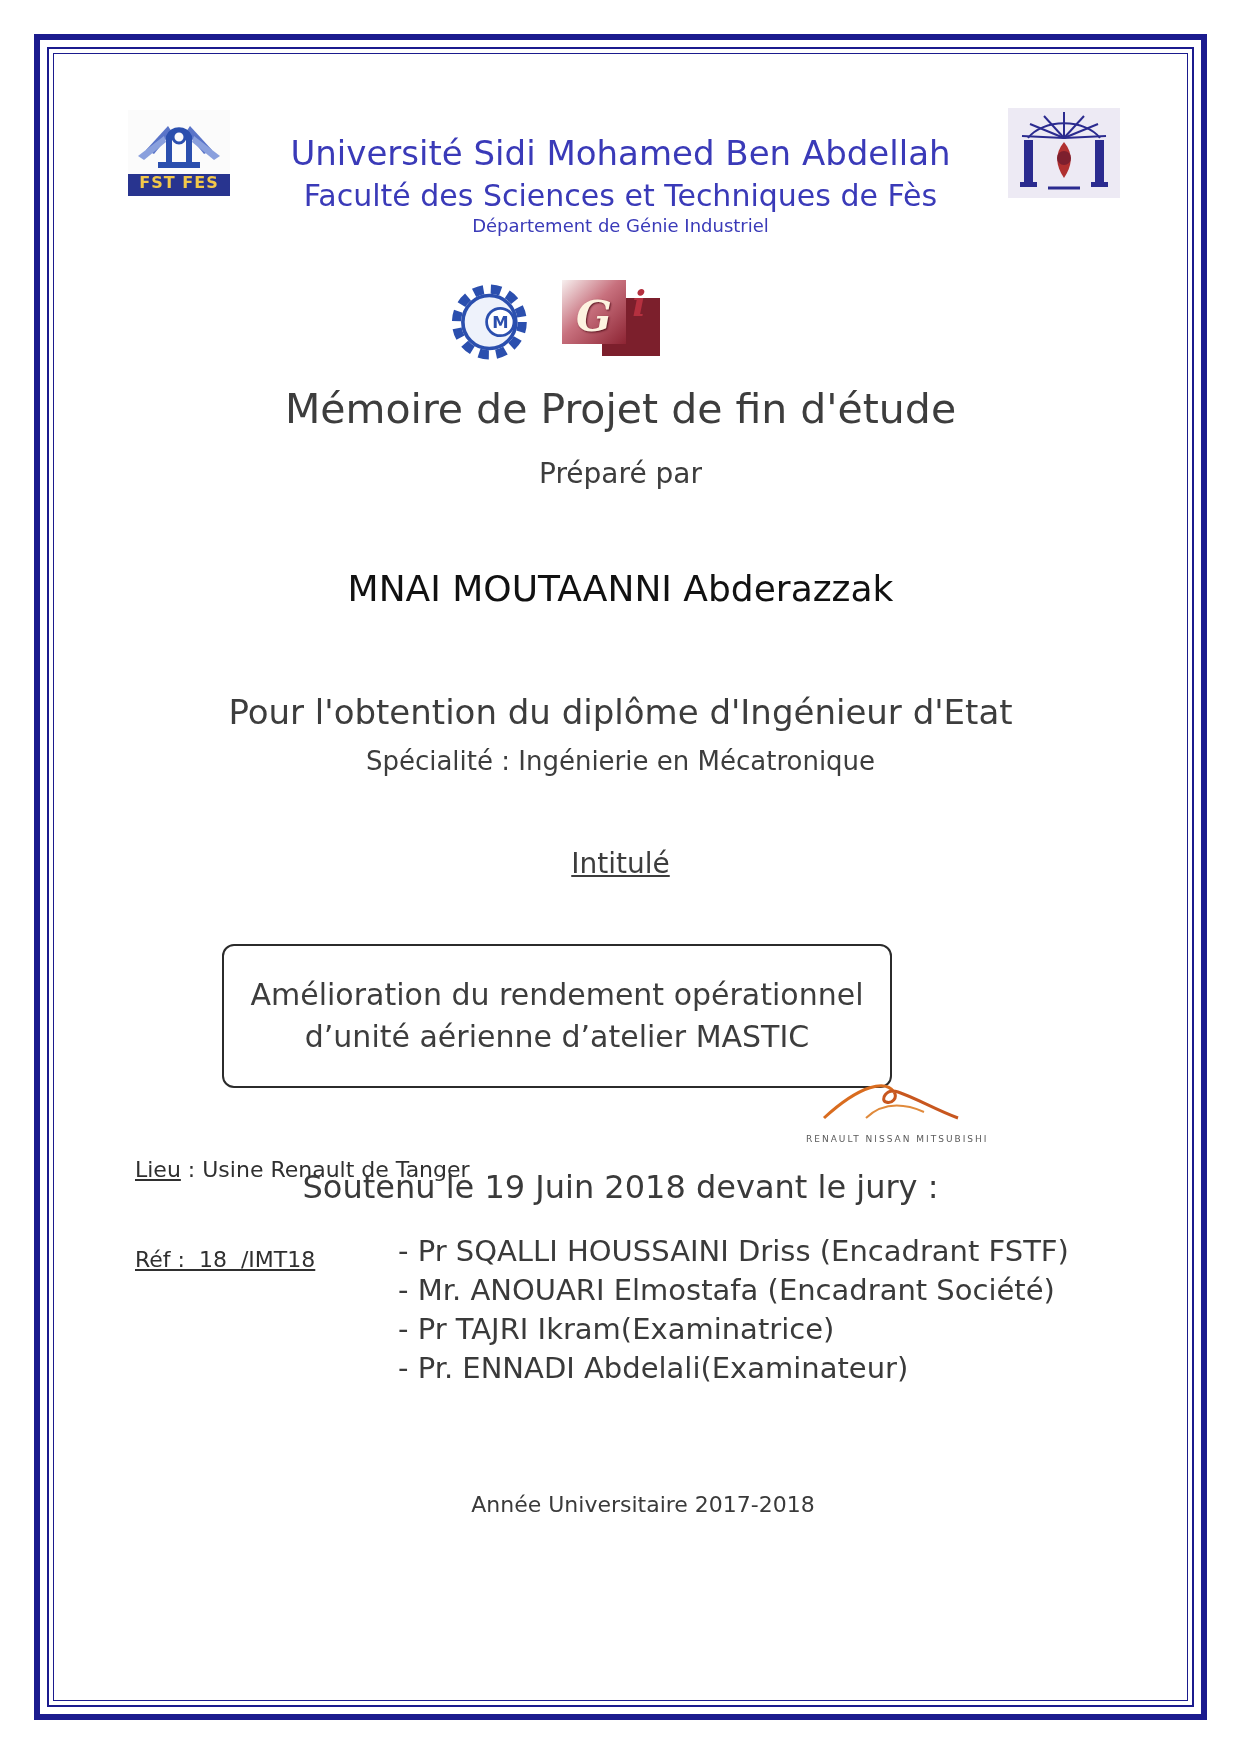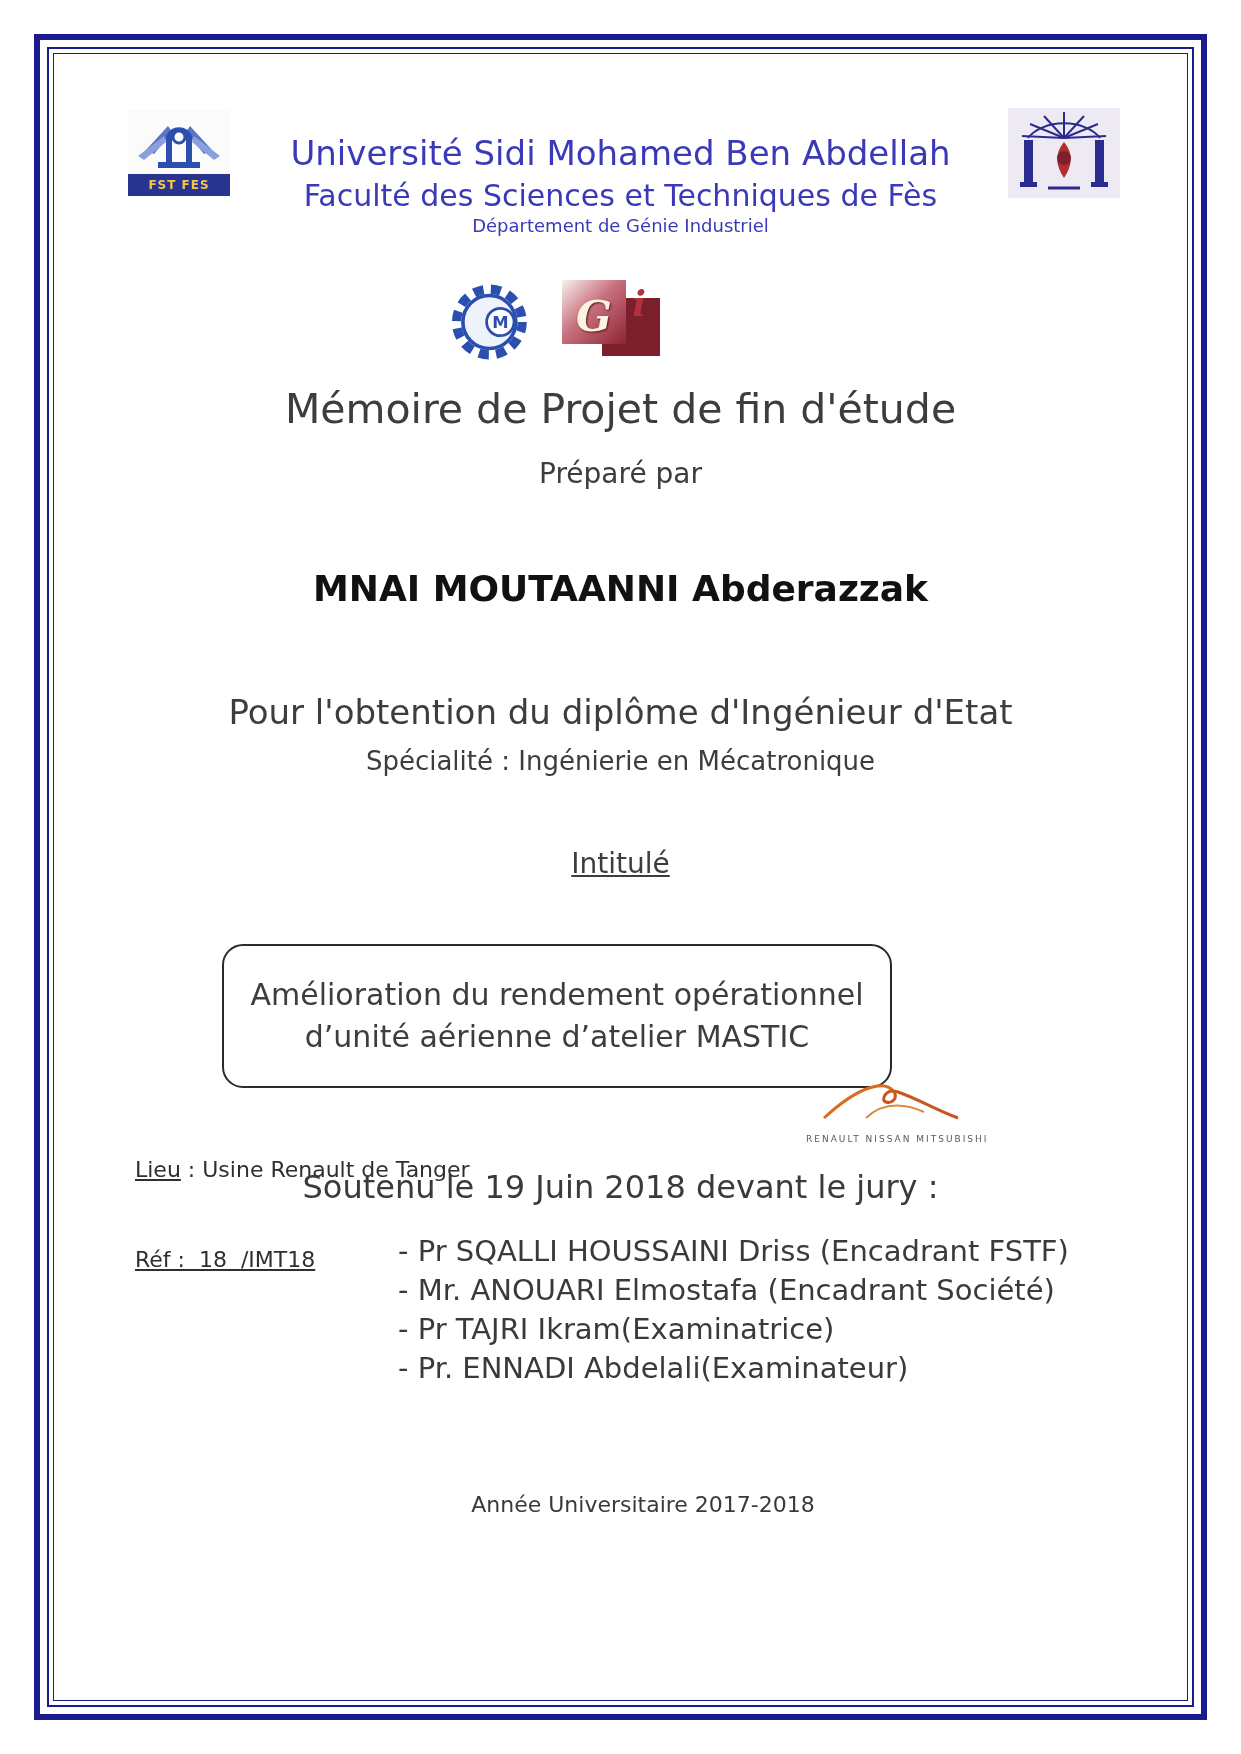--- a/index.html
+++ b/index.html
@@ -34,51 +34,51 @@
   .gi-front{position:absolute;left:0;top:4px;width:64px;height:64px;
             background:linear-gradient(135deg,#f7f0ef 0%,#c8717e 45%,#8d2433 100%);}
   .gi-g{position:absolute;left:14px;top:16px;font-family:"DejaVu Serif","Liberation Serif",serif;
         font-style:italic;font-weight:bold;font-size:42px;color:#fdf3e0;text-shadow:1px 1px 2px #5a1520;}
   .gi-i{position:absolute;right:16px;top:6px;font-family:"DejaVu Serif","Liberation Serif",serif;
         font-style:italic;font-weight:bold;font-size:36px;color:#b5303f;}
 
   
   .memoire{top:385px;font-size:41px;color:#3d3d3d;}
   .prepare{top:457px;font-size:28px;color:#3d3d3d;}
-  .author{top:568px;font-size:36px;font-weight:bold;color:#111;}
+  .author{top:568px;font-size:36px;font-weight:normal;color:#111;}
   .diploma{top:692px;font-size:34px;color:#3d3d3d;}
   .specialty{top:746px;font-size:26px;color:#3d3d3d;}
   .intitule{top:847px;font-size:28px;color:#3d3d3d;}
   .intitule span{text-decoration:underline;}
 
   
   .subject-box{
     left:222px;top:944px;width:666px;height:140px;
-    border:2px solid #2b2b2b;border-radius:21px;
+    border:2px solid #2b2b2b;border-radius:12px;
     display:flex;flex-direction:column;justify-content:center;align-items:center;
     font-size:30px;color:#3d3d3d;line-height:42px;
   }
 
   
   .lieu-block{left:135px;top:1095px;font-size:22px;color:#2f2f2f;line-height:30px;white-space:pre-wrap;}
   .u{text-decoration:underline;}
 
   
   .alliance{left:806px;top:1078px;width:170px;text-align:center;}
   .alliance-caption{font-size:9px;letter-spacing:2px;color:#5a5a5a;margin-top:6px;white-space:nowrap;}
 
   
   .soutenu{top:1168px;font-size:32px;color:#3a3a3a;}
   .jury{left:398px;top:1232px;font-size:29px;color:#3a3a3a;line-height:39px;}
 
   
   .footer{top:1492px;font-size:22px;color:#3a3a3a;margin-left:45px;}
 
   .fst-caption{position:absolute;left:0;right:0;bottom:4px;text-align:center;
-               font-size:12px;font-weight:bold;color:#f3c84a;letter-spacing:1px;}
+               font-size:16px;font-weight:bold;color:#f3c84a;letter-spacing:1px;}
 </style>
 </head>
 <body>
 
 <div class="page">
 
   <div class="frame1"></div>
   <div class="frame2"></div>
   <div class="frame3"></div>
 

